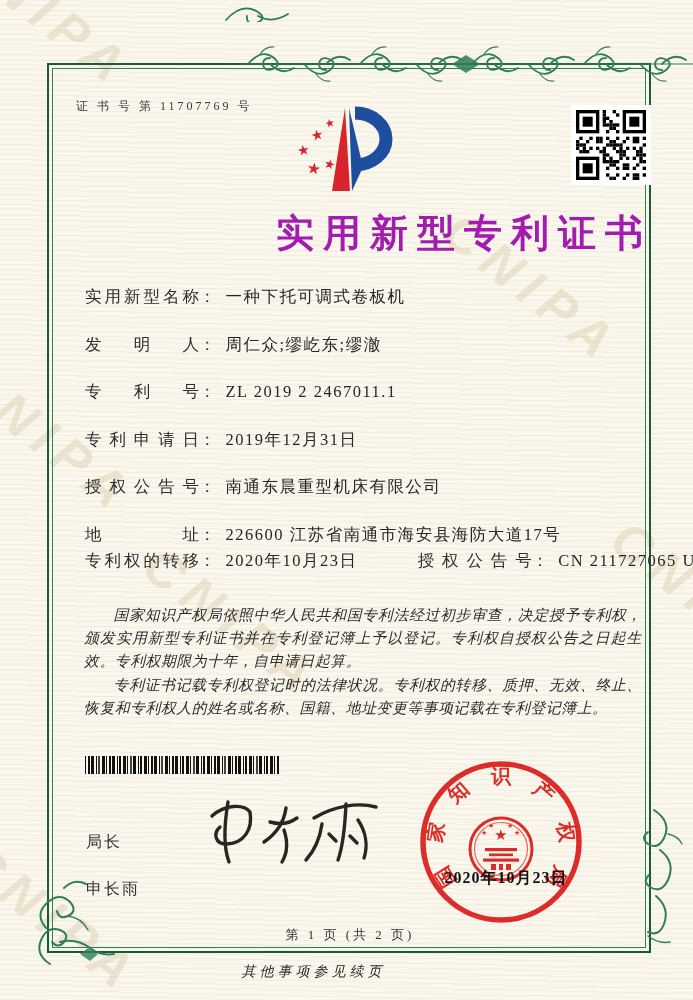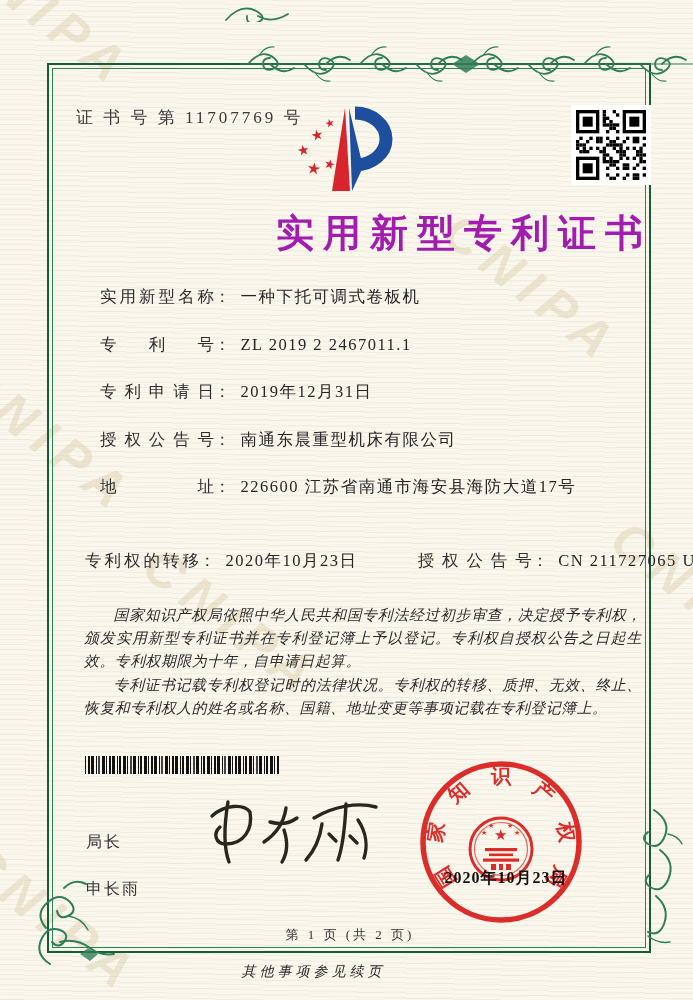--- a/index.html
+++ b/index.html
@@ -25,30 +25,30 @@
   }
   .frame-outer {
     position:absolute; left:47px; top:63px; width:604px; height:890px;
     border:2.5px solid #145c3a;
   }
   .frame-inner {
     position:absolute; left:3px; top:3px; right:3px; bottom:3px;
     border:1px solid #2f7e55;
   }
   .cert-no {
-    position:absolute; left:76px; top:106px; font-size:17px;
+    position:absolute; left:76px; top:98px; font-size:12px;
     letter-spacing:3px; color:#3a3a3a;
   }
   .logo { position:absolute; left:286px; top:103px; }
   .qr { position:absolute; left:571px; top:105px; width:80px; height:80px; background:#fff; padding:5px; }
   .title {
     position:absolute; left:48px; width:604px; top:208px; text-align:right;
     font-size:38px; font-weight:bold; letter-spacing:9px; color:#a21caf;
   }
-  .fields { position:absolute; left:100px; top:286px; width:560px; }
+  .fields { position:absolute; left:85px; top:286px; width:560px; }
   .frow { height:47.6px; font-size:16.5px; white-space:nowrap; }
   .flabel {
     display:inline-block; width:114px; text-align:justify; text-align-last:justify;
     color:#2e2e2e; vertical-align:top;
   }
   .fcolon { display:inline-block; margin-right:10px; color:#2e2e2e; }
   .fvalue { letter-spacing:1.5px; color:#262626; }
   .grant-row { position:absolute; left:85px; top:550px; width:560px; font-size:16.5px; white-space:nowrap; }
   .grant-no-group { margin-left:56px; }
   .paras {
@@ -270,20 +270,23 @@
       <rect x="2" y="16" width="3" height="3" fill="#000"></rect>
     </svg>
 
   <div class="title">实用新型专利证书</div>
 
   <div class="fields">
     <div class="frow">
       <span class="flabel">实用新型名称</span><span class="fcolon">：</span><span class="fvalue">一种下托可调式卷板机</span>
     </div>
     <div class="frow">
+      <span class="flabel">发明人</span><span class="fcolon">：</span><span class="fvalue">周仁众;缪屹东;缪澈</span>
+    </div>
+    <div class="frow">
       <span class="flabel">专利号</span><span class="fcolon">：</span><span class="fvalue">ZL 2019 2 2467011.1</span>
     </div>
     <div class="frow">
       <span class="flabel">专利申请日</span><span class="fcolon">：</span><span class="fvalue">2019年12月31日</span>
     </div>
     <div class="frow">
       <span class="flabel">授权公告号</span><span class="fcolon">：</span><span class="fvalue">南通东晨重型机床有限公司</span>
     </div>
     <div class="frow">
       <span class="flabel">地址</span><span class="fcolon">：</span><span class="fvalue">226600 江苏省南通市海安县海防大道17号</span>

